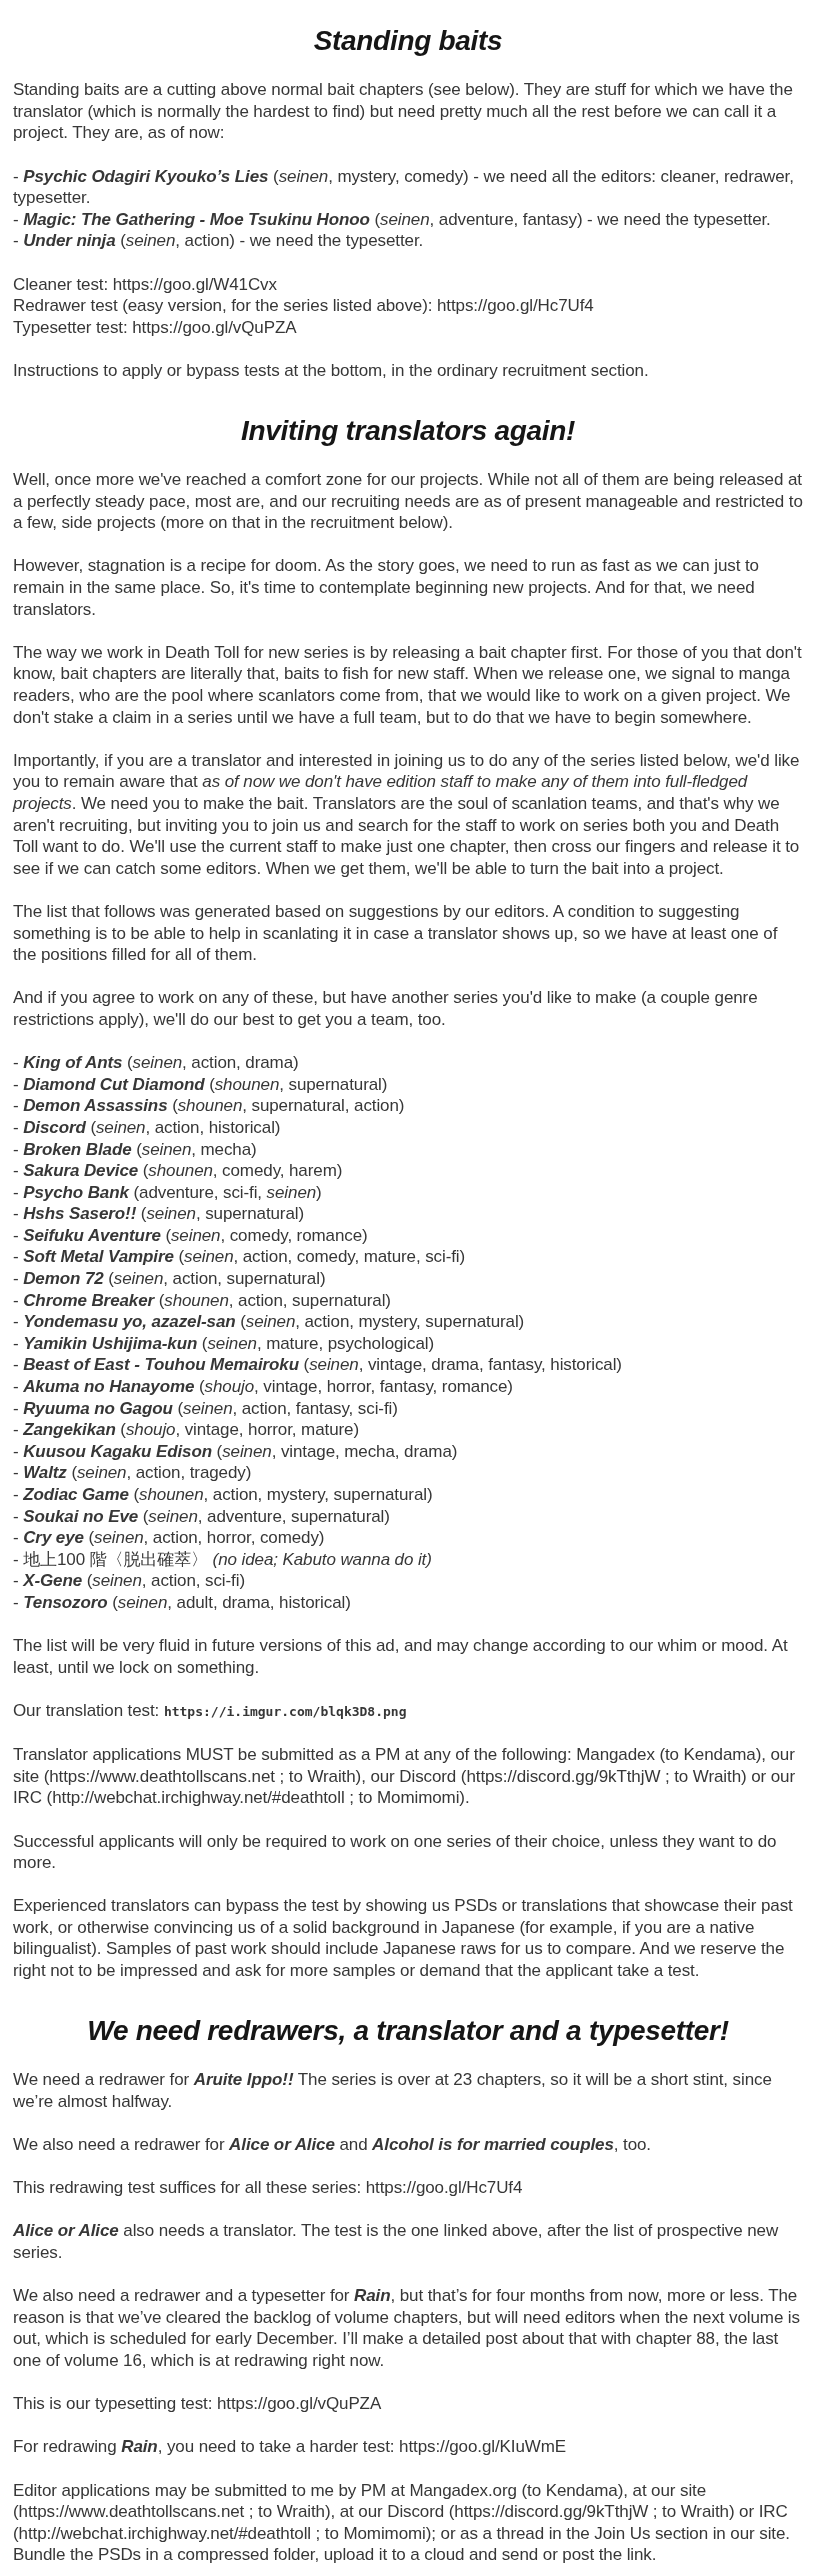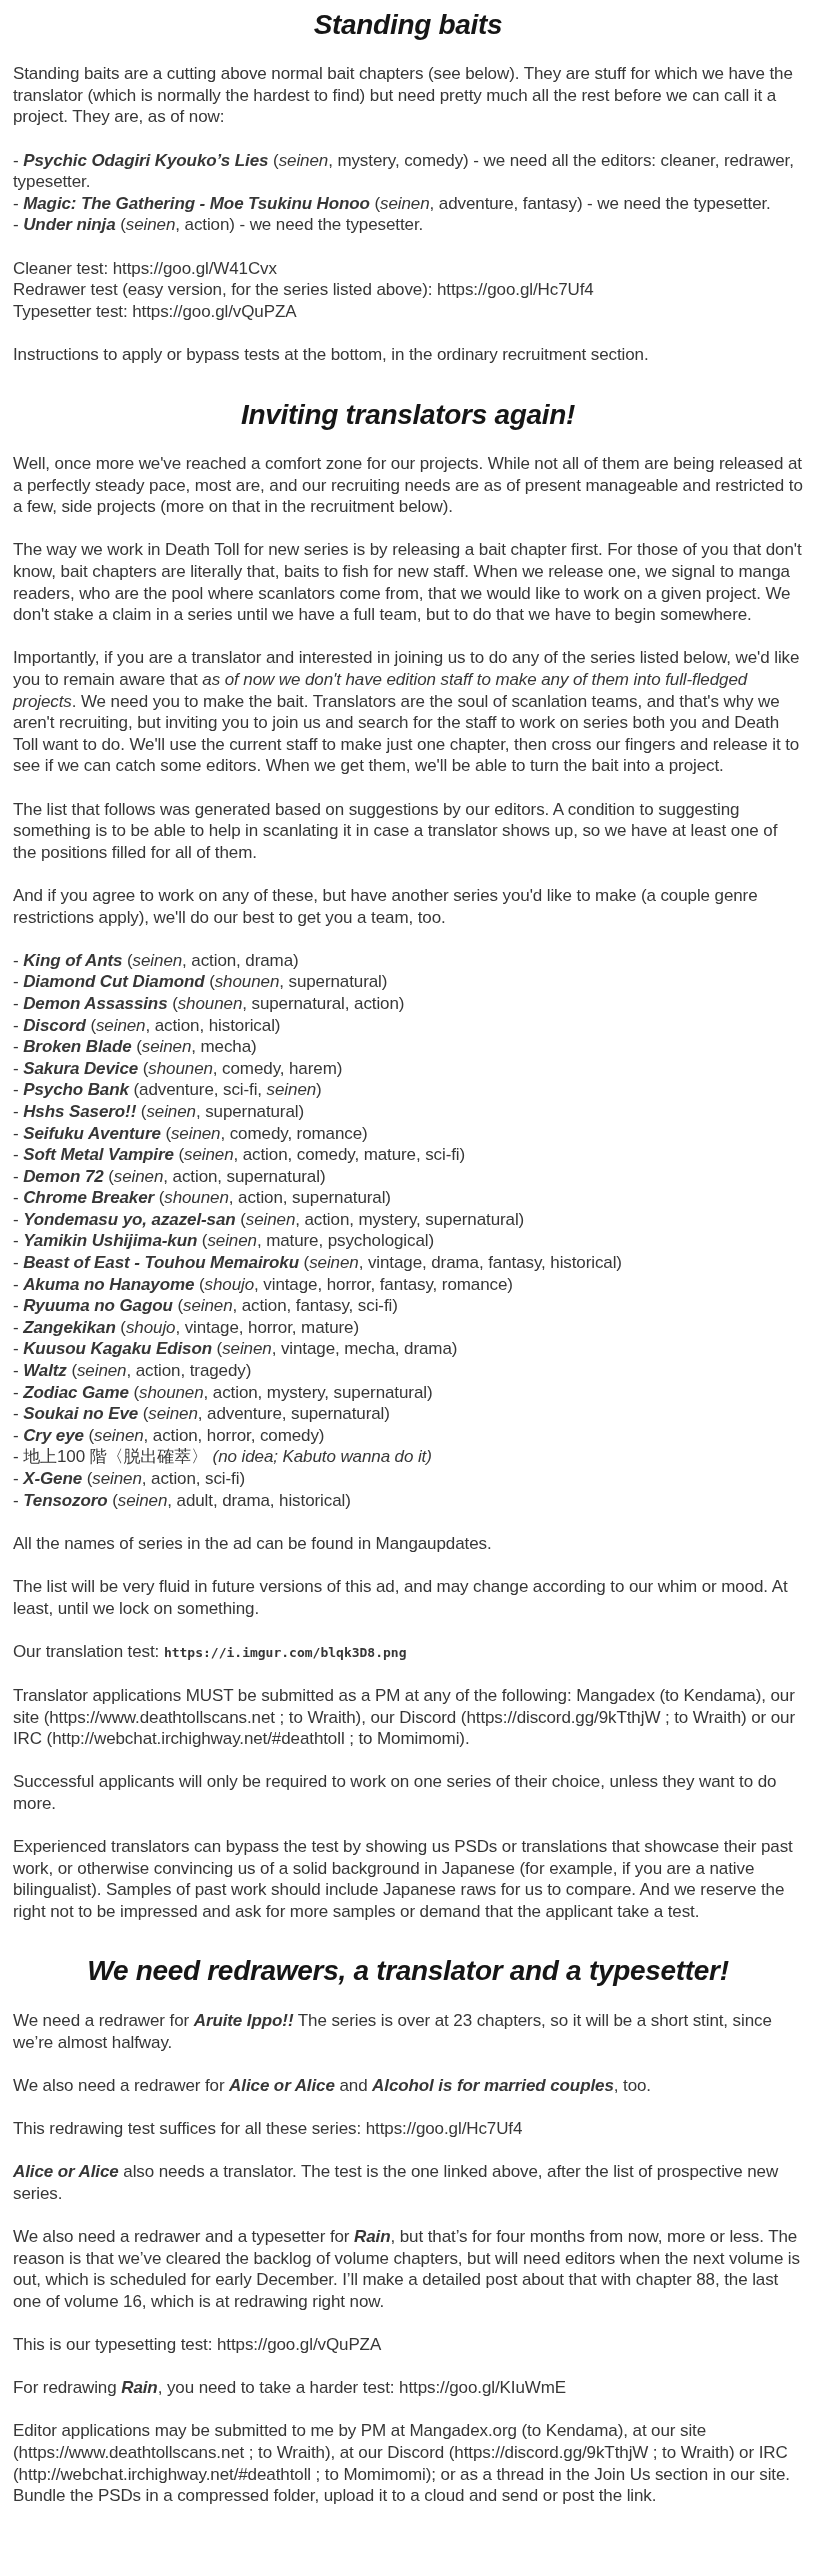--- a/index.html
+++ b/index.html
@@ -9,21 +9,21 @@
   }
   html,body{margin:0;padding:0;background:var(--bg);}
   body{width:816px;font-family:"Liberation Sans",sans-serif;color:var(--text);}
   .doc{box-sizing:border-box;width:816px;padding:5.6px 13px 13px 13px;}
   .doc p,.doc .lines{font-size:17px;line-height:21.6px;margin:21.6px 0 0 0;letter-spacing:-0.1px;}
   .doc h1{
     font-size:28px;line-height:34px;margin:32px 0 7.5px 0;
     font-weight:700;font-style:italic;text-align:center;color:var(--heading);
     letter-spacing:-0.3px;
   }
-  .doc > h1:first-child{margin-top:2px;}
+  .doc > h1:first-child{margin-top:18px;}
   .lines .line{margin:0;}
   .seg-b{font-weight:400;}
   .seg-i{font-style:italic;}
   .seg-bi{font-weight:700;font-style:italic;}
   .seg-mono{font-family:"DejaVu Sans Mono",monospace;font-weight:700;font-size:13px;letter-spacing:0;}
 </style>
 </head>
 <body>
 
 <div class="doc">
@@ -35,20 +35,21 @@
       <div class="line">- <span class="seg-bi">Under ninja</span> (<span class="seg-i">seinen</span>, action) - we need the typesetter.</div>
     </div>
     <div class="lines">
       <div class="line">Cleaner test: <span>https://goo.gl/W41Cvx</span></div>
       <div class="line">Redrawer test (easy version, for the series listed above): <span>https://goo.gl/Hc7Uf4</span></div>
       <div class="line">Typesetter test: <span>https://goo.gl/vQuPZA</span></div>
     </div>
     <p>Instructions to apply or bypass tests at the bottom, in the ordinary recruitment section.</p>
     <h1>Inviting translators again!</h1>
     <p>Well, once more we've reached a comfort zone for our projects. While not all of them are being released at a perfectly steady pace, most are, and our recruiting needs are as of present manageable and restricted to a few, side projects (more on that in the recruitment below).</p>
+    <p>However, stagnation is a recipe for doom. As the story goes, we need to run as fast as we can just to remain in the same place. So, it's time to contemplate beginning new projects. And for that, we need translators.</p>
     <p>The way we work in Death Toll for new series is by releasing a <span class="seg-b">bait chapter</span> first. For those of you that don't know, bait chapters are literally that, baits to fish for new staff. When we release one, we signal to manga readers, who are the pool where scanlators come from, that we would like to work on a given project. We don't stake a claim in a series until we have a full team, but to do that we have to begin somewhere.</p>
     <p>Importantly, if you are a translator and interested in joining us to do any of the series listed below, we'd like you to remain aware that <span class="seg-i">as of now we don't have edition staff to make any of them into full-fledged projects</span>. We need you to make the bait. Translators are the soul of scanlation teams, and that's why we aren't recruiting, but inviting you to join us and search for the staff to work on series both you and Death Toll want to do. We'll use the current staff to make just one chapter, then cross our fingers and release it to see if we can catch some editors. When we get them, we'll be able to turn the bait into a project.</p>
     <p>The list that follows was generated based on suggestions by our editors. A condition to suggesting something is to be able to help in scanlating it in case a translator shows up, so we have at least one of the positions filled for all of them.</p>
     <p>And if you agree to work on any of these, but have another series you'd like to make (a couple genre restrictions apply), we'll do our best to get you a team, too.</p>
     <div class="lines">
       <div class="line">- <span class="seg-bi">King of Ants</span> (<span class="seg-i">seinen</span>, action, drama)</div>
       <div class="line">- <span class="seg-bi">Diamond Cut Diamond</span> (<span class="seg-i">shounen</span>, supernatural)</div>
       <div class="line">- <span class="seg-bi">Demon Assassins</span> (<span class="seg-i">shounen</span>, supernatural, action)</div>
       <div class="line">- <span class="seg-bi">Discord</span> (<span class="seg-i">seinen</span>, action, historical)</div>
       <div class="line">- <span class="seg-bi">Broken Blade</span> (<span class="seg-i">seinen</span>, mecha)</div>
@@ -67,21 +68,20 @@
       <div class="line">- <span class="seg-bi">Zangekikan</span> (<span class="seg-i">shoujo</span>, vintage, horror, mature)</div>
       <div class="line">- <span class="seg-bi">Kuusou Kagaku Edison</span> (<span class="seg-i">seinen</span>, vintage, mecha, drama)</div>
       <div class="line">- <span class="seg-bi">Waltz</span> (<span class="seg-i">seinen</span>, action, tragedy)</div>
       <div class="line">- <span class="seg-bi">Zodiac Game</span> (<span class="seg-i">shounen</span>, action, mystery, supernatural)</div>
       <div class="line">- <span class="seg-bi">Soukai no Eve</span> (<span class="seg-i">seinen</span>, adventure, supernatural)</div>
       <div class="line">- <span class="seg-bi">Cry eye</span> (<span class="seg-i">seinen</span>, action, horror, comedy)</div>
       <div class="line">- <span class="seg-b">地上100 階〈脱出確萃〉</span> <span class="seg-i">(no idea; Kabuto wanna do it)</span></div>
       <div class="line">- <span class="seg-bi">X-Gene</span> (<span class="seg-i">seinen</span>, action, sci-fi)</div>
       <div class="line">- <span class="seg-bi">Tensozoro</span> (<span class="seg-i">seinen</span>, adult, drama, historical)</div>
     </div>
-    <p>All the names of series in the ad can be found in Mangaupdates.</p>
     <p>The list will be very fluid in future versions of this ad, and may change according to our whim or mood. At least, until we lock on something.</p>
     <p>Our translation test: <span class="seg-mono">https://i.imgur.com/blqk3D8.png</span></p>
     <p>Translator applications MUST be submitted as a PM at any of the following: Mangadex (to Kendama), our site (https://www.deathtollscans.net ; to Wraith), our Discord (https://discord.gg/9kTthjW ; to Wraith) or our IRC (http://webchat.irchighway.net/#deathtoll ; to Momimomi).</p>
     <p>Successful applicants will only be required to work on one series of their choice, unless they want to do more.</p>
     <p>Experienced translators can bypass the test by showing us PSDs or translations that showcase their past work, or otherwise convincing us of a solid background in Japanese (for example, if you are a native bilingualist). Samples of past work should include Japanese raws for us to compare. And we reserve the right not to be impressed and ask for more samples or demand that the applicant take a test.</p>
     <h1>We need redrawers, a translator and a typesetter!</h1>
     <p>We need a redrawer for <span class="seg-bi">Aruite Ippo!!</span> The series is over at 23 chapters, so it will be a short stint, since we’re almost halfway.</p>
     <p>We also need a redrawer for <span class="seg-bi">Alice or Alice</span> and <span class="seg-bi">Alcohol is for married couples</span>, too.</p>
     <p>This redrawing test suffices for all these series: <span>https://goo.gl/Hc7Uf4</span></p>
     <p><span class="seg-bi">Alice or Alice</span> also needs a translator. The test is the one linked above, after the list of prospective new series.</p>

